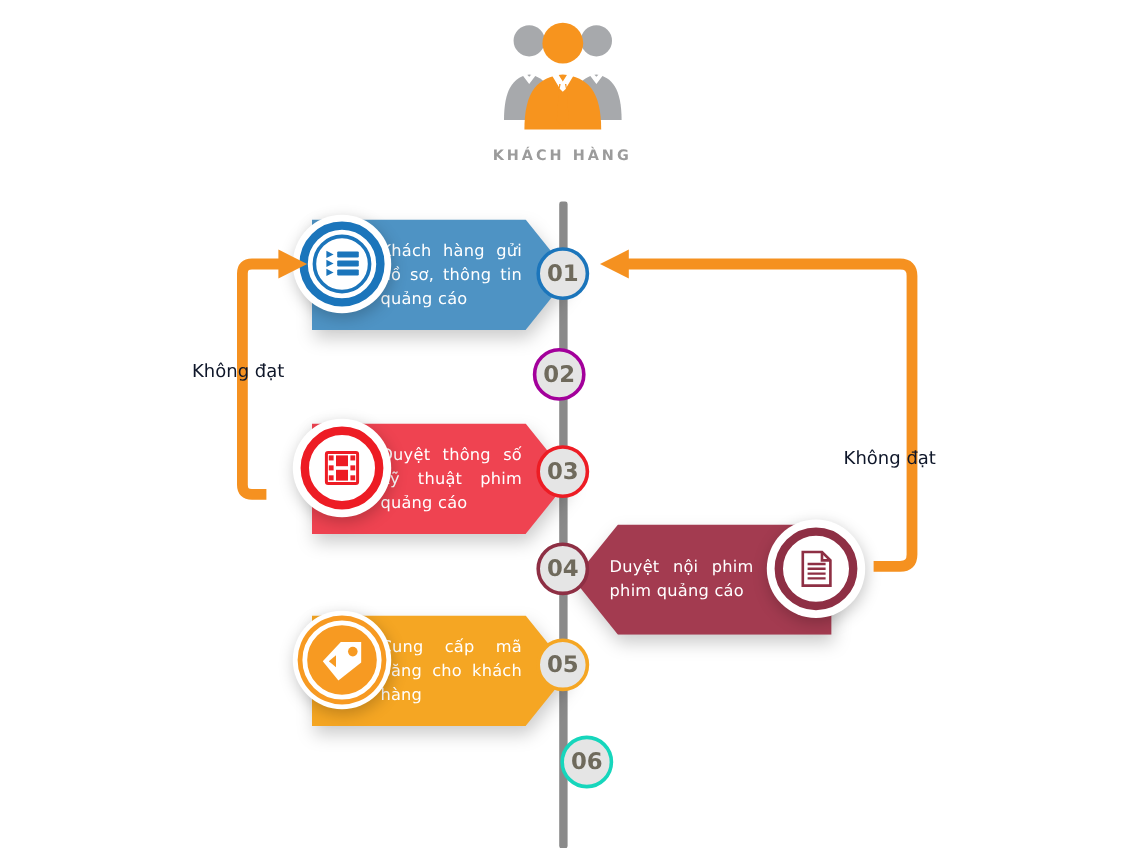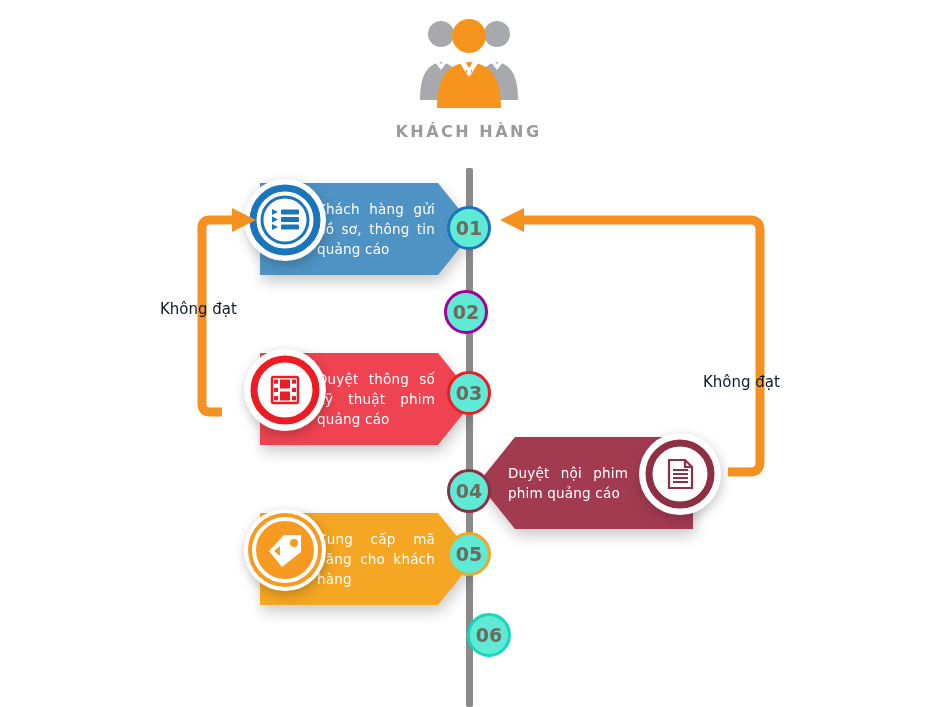--- a/index.html
+++ b/index.html
@@ -13,21 +13,21 @@
   #canvas{position:absolute;left:0;top:0;width:937px;height:707px;}
 
   
   .header{
     position:absolute;left:0;top:8px;width:937px;
     display:flex;flex-direction:column;align-items:center;
   }
   .header-icon{width:130px;height:110px;display:block;}
   .header-title{
     margin-top:4px;
-    font-size:16px;font-weight:bold;letter-spacing:2.5px;
+    font-size:12px;font-weight:bold;letter-spacing:2.5px;
     color:#9b9b9b;
     font-family:"DejaVu Sans","Liberation Sans",sans-serif;
   }
 
   
   .spine{
     position:absolute;left:466px;top:168px;width:7px;height:539px;
     background:#8a8a8a;border-radius:2px;
   }
 
@@ -65,21 +65,21 @@
     display:flex;align-items:center;justify-content:center;
     filter:drop-shadow(1px 4px 6px rgba(0,0,0,0.22));
   }
   .step-left .medal{left:9px;}
   .step-right .medal{left:176px;}
   .medal svg{width:82px;height:82px;display:block;}
 
   
   .badge{
     position:absolute;width:44px;height:44px;border-radius:50%;
-    background:#5eead4;border:3px solid #000;
+    background:#e5e5e5;border:3px solid #000;
     box-sizing:border-box;
     display:flex;align-items:center;justify-content:center;
     font-size:19px;font-weight:bold;color:#6f6a5c;
     letter-spacing:0px;
     font-family:"DejaVu Sans","Liberation Sans",sans-serif;
   }
 
   
   .loop{position:absolute;}
   .loop svg{display:block;overflow:visible;}
@@ -213,21 +213,21 @@
         <path d="M46 27 L46 34 L53 34" fill="none" stroke="#8E2F44" stroke-width="2.2"></path>
         <g stroke="#8E2F44" stroke-width="2">
           <line x1="34" y1="37" x2="49" y2="37"></line>
           <line x1="34" y1="41" x2="49" y2="41"></line>
           <line x1="34" y1="45" x2="49" y2="45"></line>
           <line x1="34" y1="49" x2="49" y2="49"></line>
         </g>
       </svg>
     </div>
   </div>
-  <div class="badge" style="left:447px;top:469px;border-color:#8E2F44;">
+  <div class="badge" style="left:447px;top:452px;border-color:#8E2F44;">
     <span>04</span>
   </div>
 
   <div class="step step-left" style="top:505px;">
     <div class="chev">
       <svg viewBox="0 0 215 92" width="215" height="92" xmlns="http://www.w3.org/2000/svg">
         <polygon points="0,0 178,0 215,46 178,92 0,92" fill="#F5A623"></polygon>
       </svg>
     </div>
     <div class="chev-label">

